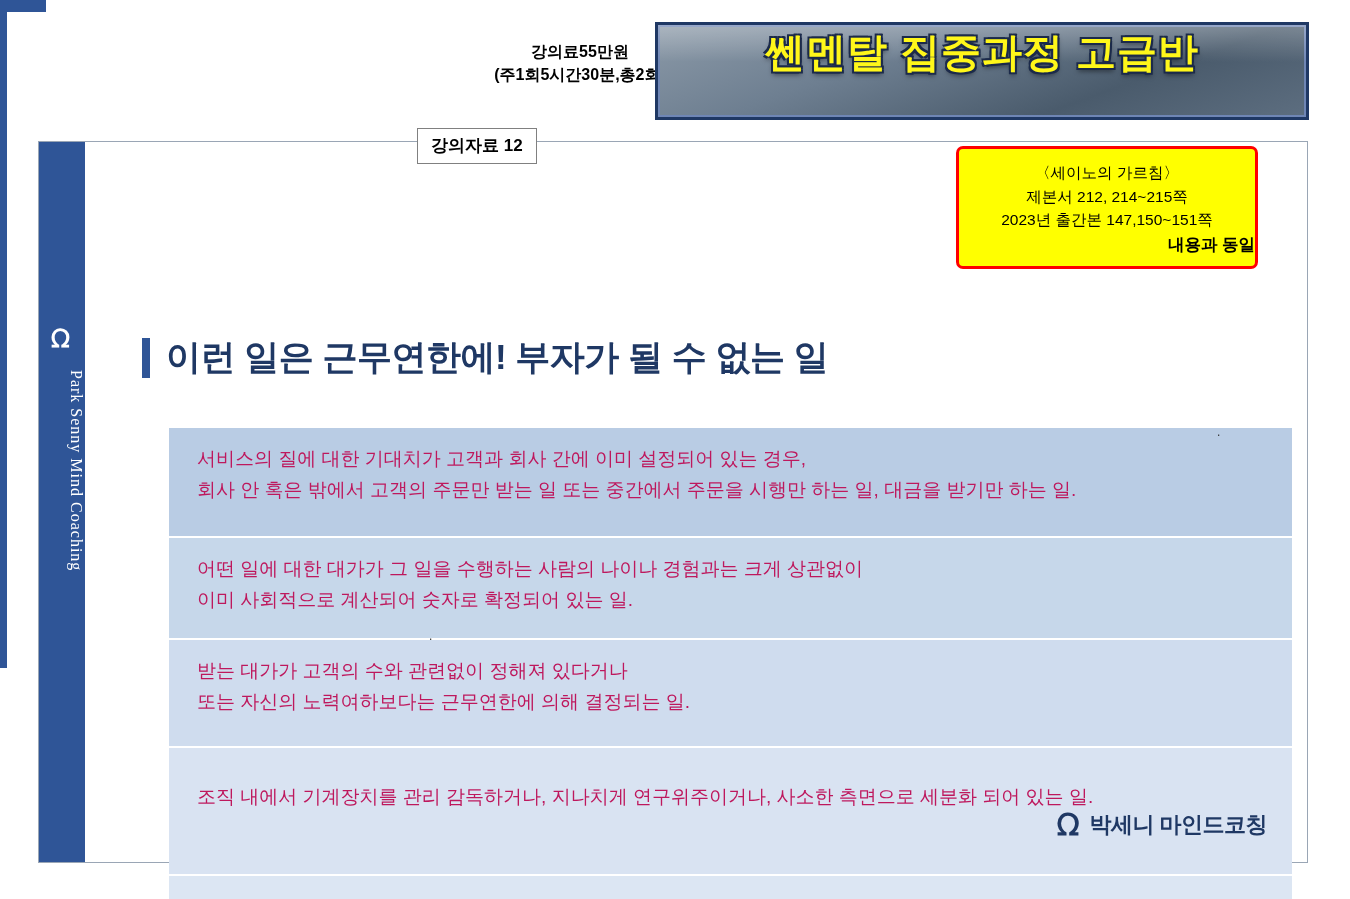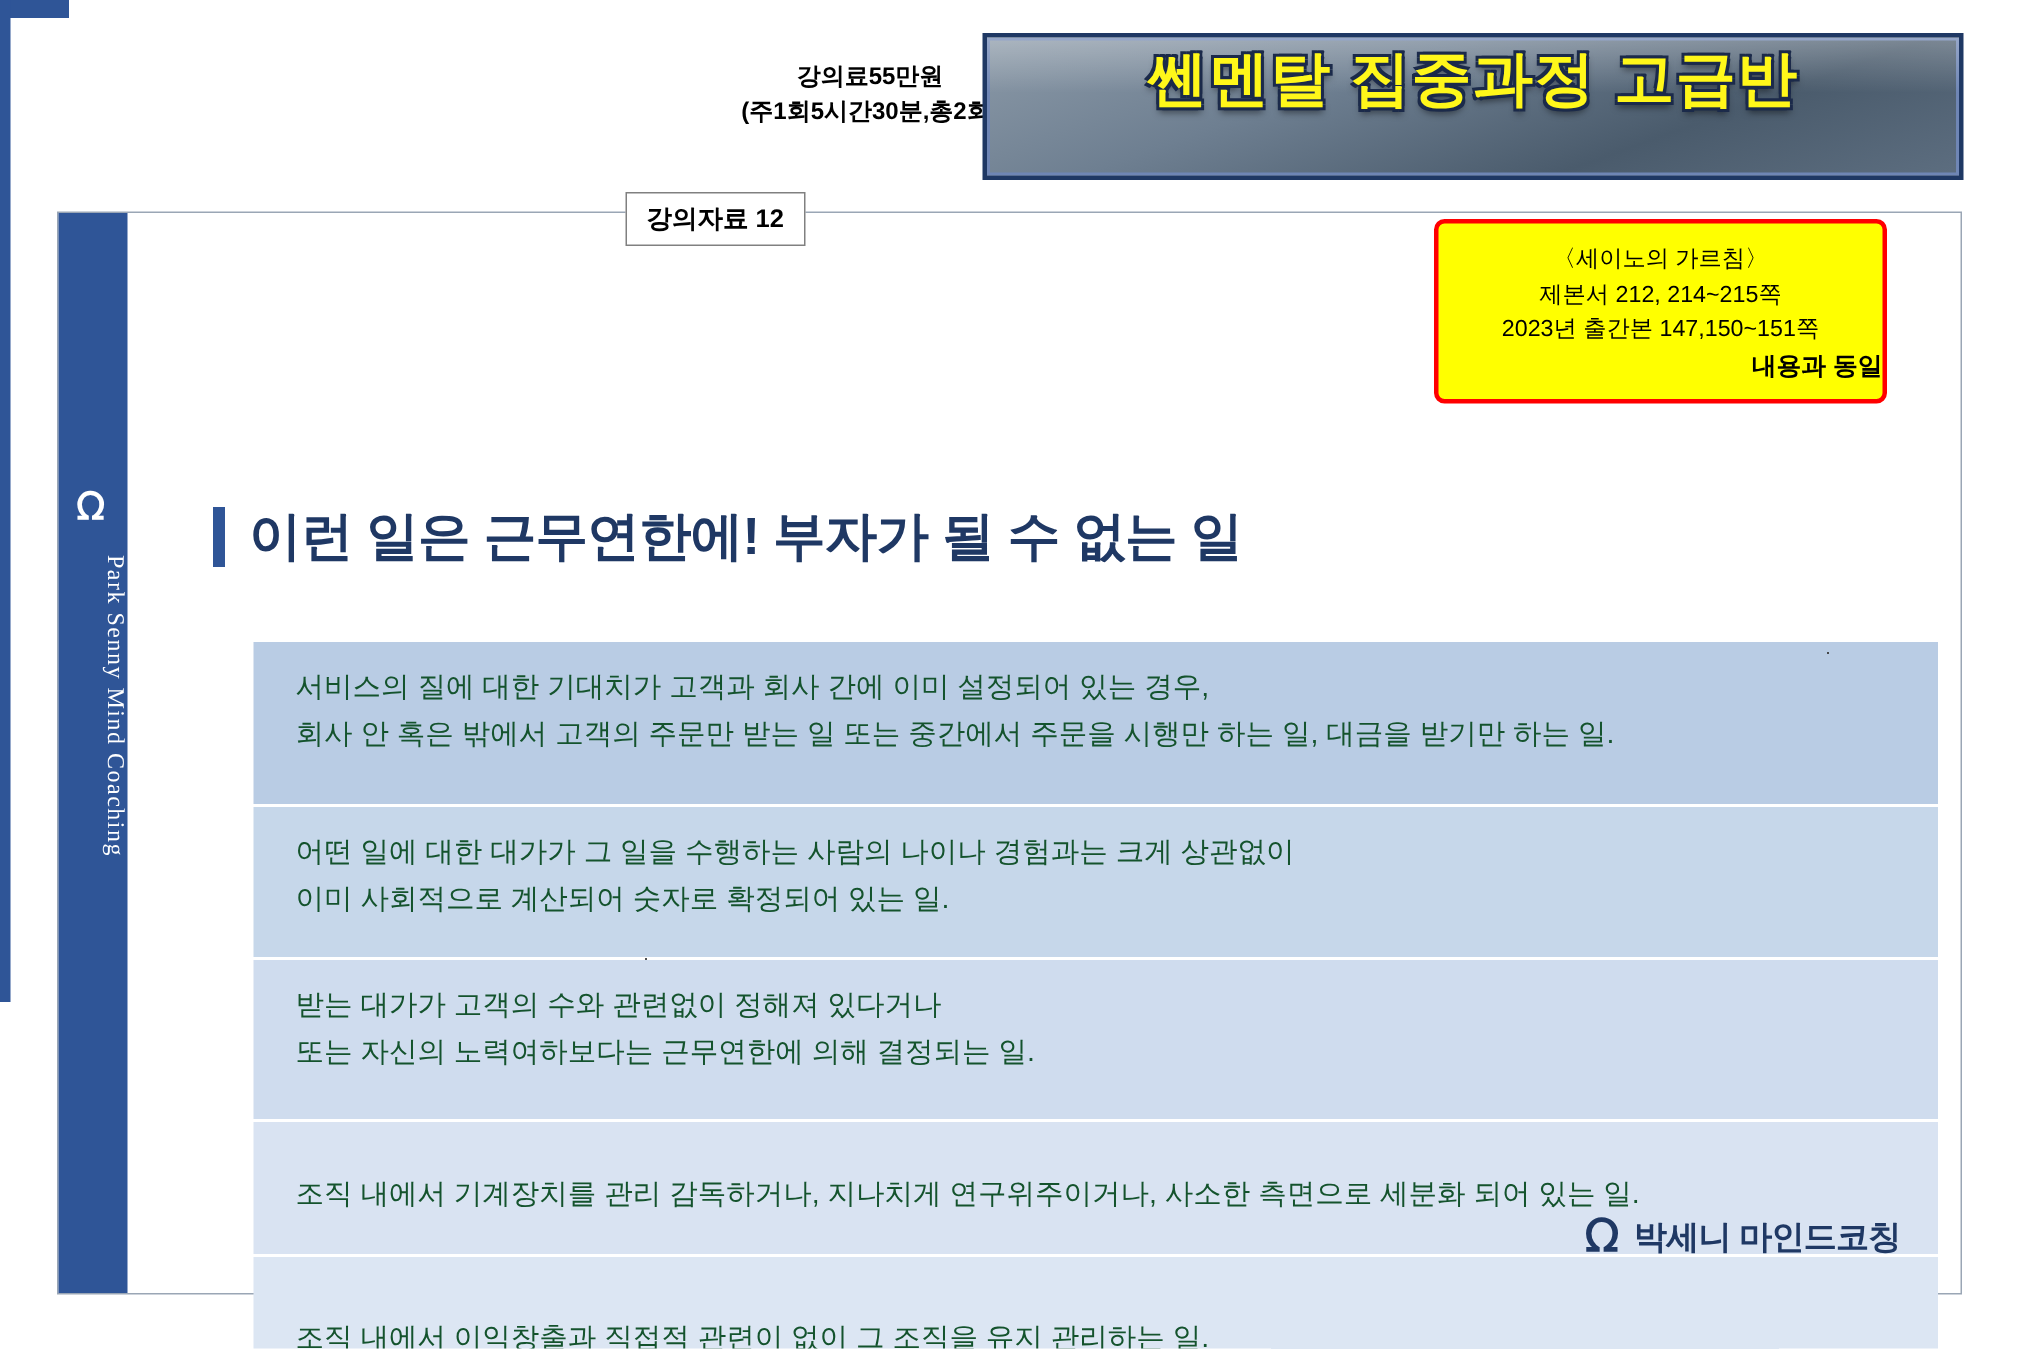--- a/index.html
+++ b/index.html
@@ -175,30 +175,30 @@
 
   
   .rows {
     position: absolute;
     left: 130px; top: 286px;
     width: 1123px;
   }
   .row {
     box-sizing: border-box;
     padding: 16px 28px;
-    color: #14532d;
+    color: #be185d;
     font-size: 19px;
     line-height: 1.62;
     margin-bottom: 2px;
   }
   .row p { margin: 0; white-space: nowrap; }
   .r1 { background: #b9cce4; height: 108px; }
   .r2 { background: #c6d7ea; height: 100px; }
   .r3 { background: #cfdcee; height: 106px; }
-  .r4 { background: #d9e3f2; height: 88px; padding-top: 34px; }
+  .r4 { background: #d9e3f2; height: 126px; padding-top: 34px; }
   .r5 { background: #dce6f3; height: 108px; padding-top: 40px; }
 
   
   .footer-logo {
     position: absolute;
     right: 40px; bottom: 22px;
     display: flex;
     align-items: center;
   }
   .footer-mark {

